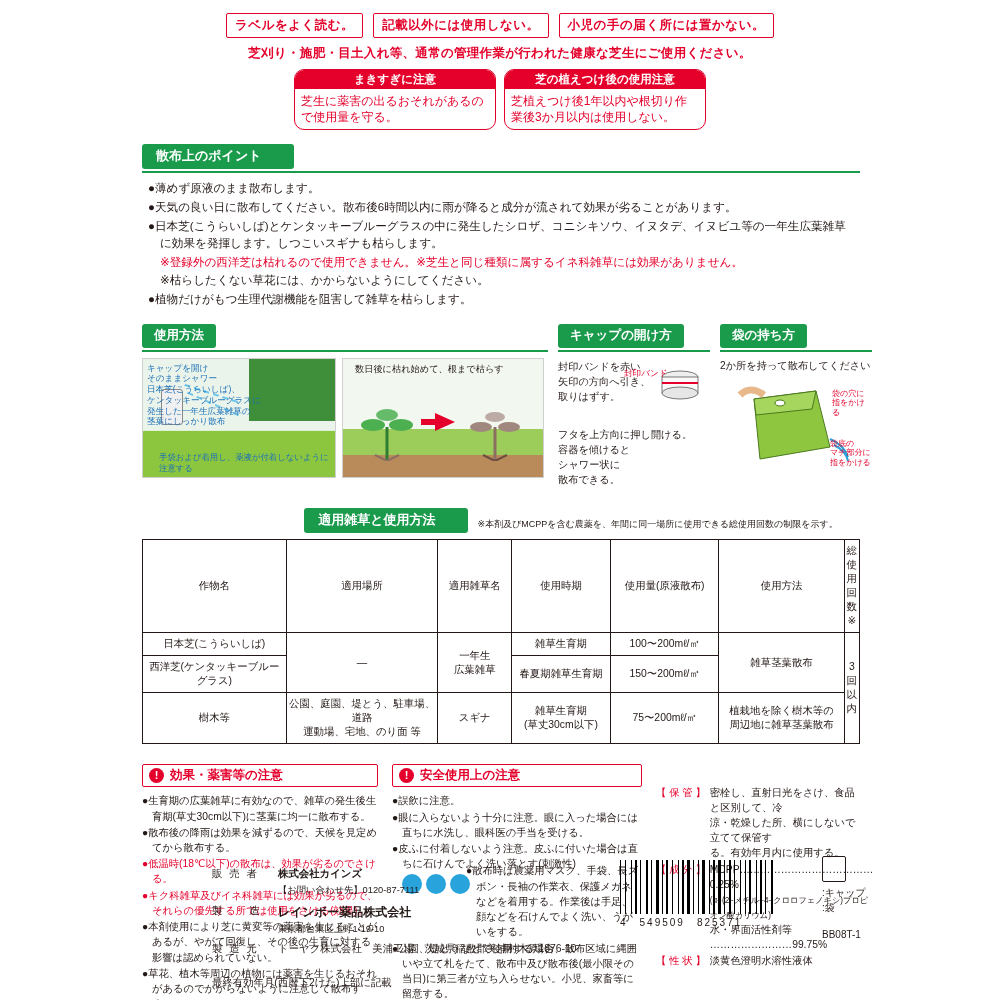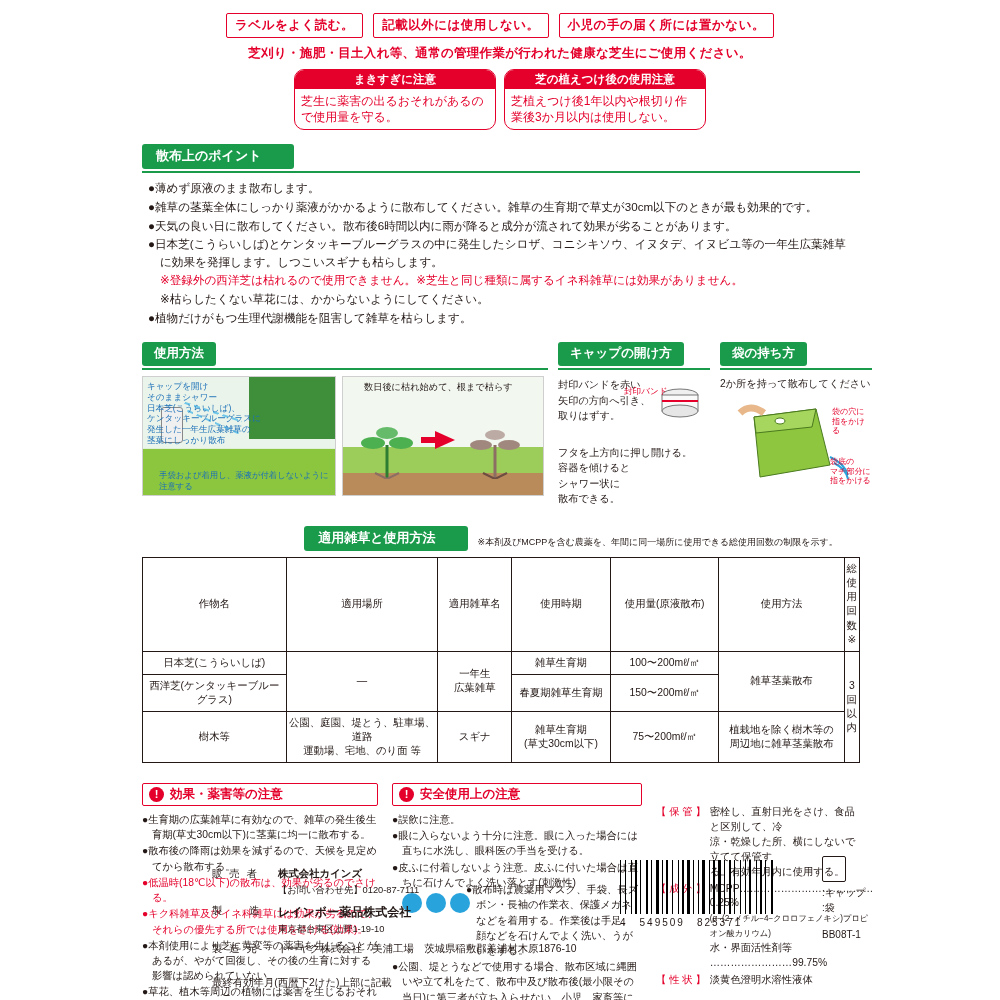--- a/index.html
+++ b/index.html
@@ -67,21 +67,21 @@
   .capt-b{position:absolute;left:16px;bottom:3px;font-size:8.4px;color:#1b6fb8;}
 
   
   .scene2{width:200px;height:118px;background:linear-gradient(#f2f7ef 0 62%,#e3efda 62% 100%);}
   .scene2 .grassbg{position:absolute;left:0;bottom:0;width:100%;height:48px;background:#9ccd5a;}
   .scene2 .soil{position:absolute;left:0;bottom:0;width:100%;height:22px;background:#b98a5a;}
   .scene2 .plantg{position:absolute;left:18px;bottom:16px;width:52px;height:56px;}
   .scene2 .plantd{position:absolute;right:22px;bottom:16px;width:52px;height:56px;}
   .arrow{position:absolute;left:92px;top:54px;width:0;height:0;border-left:20px solid #e4002b;border-top:9px solid transparent;border-bottom:9px solid transparent;}
   .arrow-tail{position:absolute;left:78px;top:60px;width:16px;height:6px;background:#e4002b;}
-  .cap2{position:absolute;left:21px;top:4px;font-size:9.2px;color:#231815;}
+  .cap2{position:absolute;left:12px;top:4px;font-size:9.2px;color:#231815;}
 
   
   .capbox{width:152px;}
   .capbox .txt{font-size:10.2px;line-height:1.5;margin-top:7px;}
 
   .bagbox{width:152px;}
   .bagbox .txt{font-size:10.2px;margin-top:7px;}
 
   
   .tbl-head{display:flex;align-items:flex-end;margin:20px 0 0 142px;justify-content:center;}
@@ -147,21 +147,20 @@
       <div class="bd">芝植えつけ後1年以内や根切り作業後3か月以内は使用しない。</div>
     </div>
   </div>
 
   <div class="pill-wrap">
     <span class="pill">散布上のポイント</span>
   </div>
 
   <div class="bullets">
     <p>●薄めず原液のまま散布します。</p>
-    <p>●雑草の茎葉全体にしっかり薬液がかかるように散布してください。雑草の生育期で草丈が30cm以下のときが最も効果的です。</p>
     <p>●天気の良い日に散布してください。散布後6時間以内に雨が降ると成分が流されて効果が劣ることがあります。</p>
     <p>●日本芝(こうらいしば)とケンタッキーブルーグラスの中に発生したシロザ、コニシキソウ、イヌタデ、イヌビユ等の一年生広葉雑草に効果を発揮します。しつこいスギナも枯らします。</p>
     <p class="red indent">※登録外の西洋芝は枯れるので使用できません。※芝生と同じ種類に属するイネ科雑草には効果がありません。</p>
     <p class="indent">※枯らしたくない草花には、かからないようにしてください。</p>
     <p>●植物だけがもつ生理代謝機能を阻害して雑草を枯らします。</p>
   </div>
 
   <div class="use-row">
 
     <div class="use-col" style="width:406px;">

